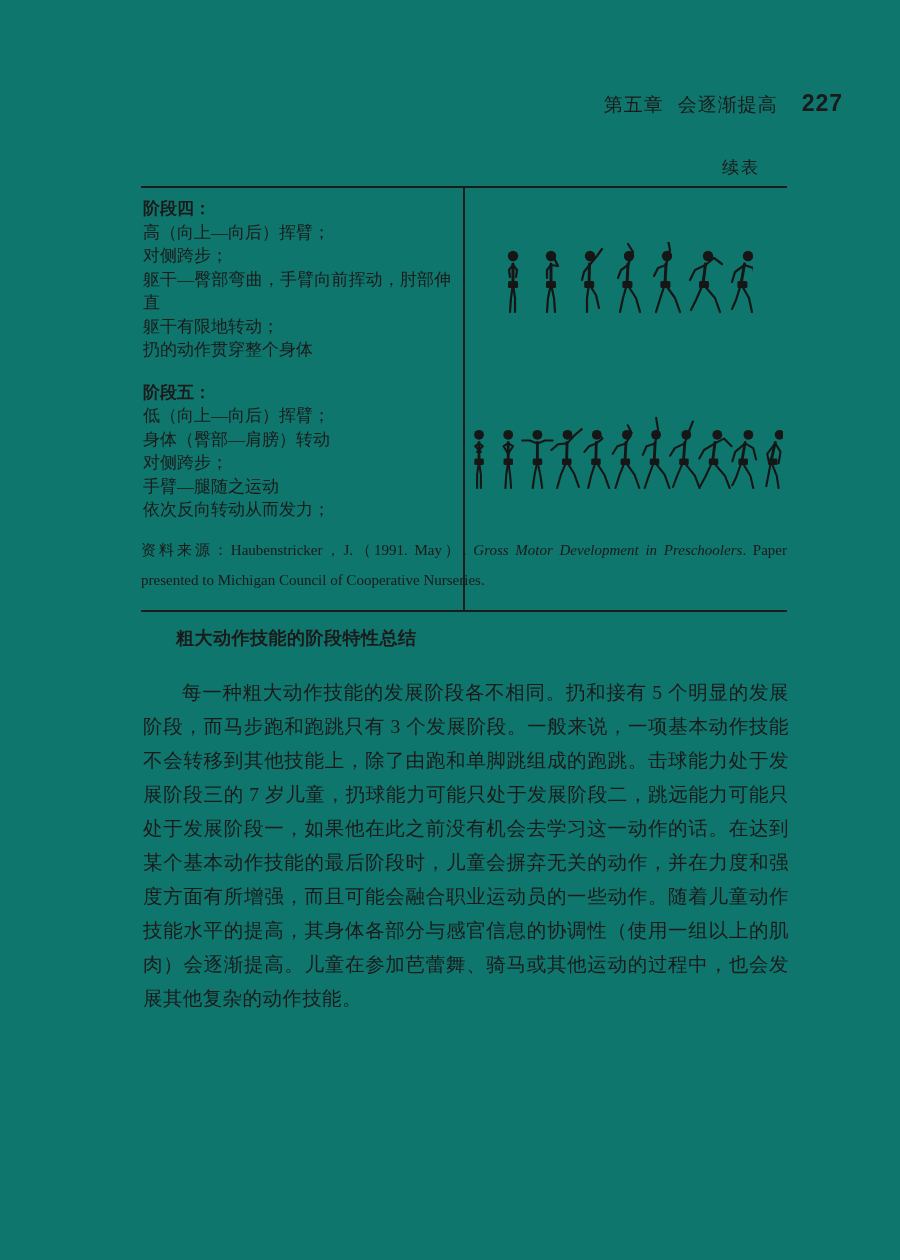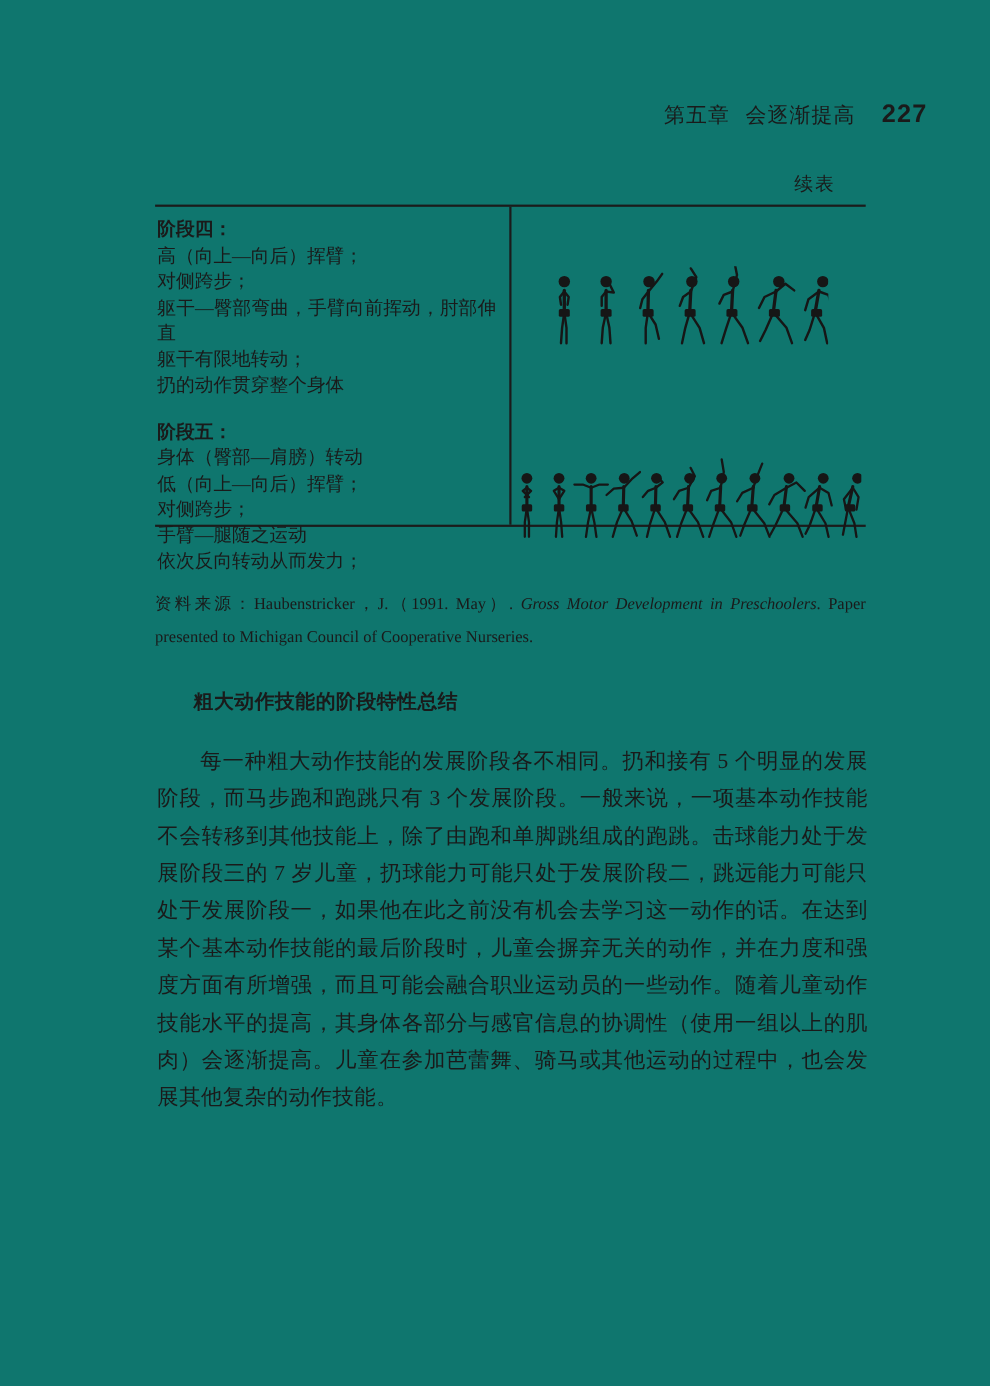--- a/index.html
+++ b/index.html
@@ -23,21 +23,21 @@
   .rh-gap{width:24px;}
   .rh-page{font-size:23px;font-weight:bold;letter-spacing:1px;}
   
   .continued{
     position:absolute;top:156px;right:140px;
     font-size:17px;letter-spacing:2px;
   }
   
   .cont-table{
     position:absolute;left:141px;top:186px;
-    width:646px;height:293px;
+    width:646px;height:426px;
     border-top:2px solid #1b1b1b;
     border-bottom:2px solid #1b1b1b;
     box-sizing:border-box;
     display:flex;
   }
   .cell-left{
     width:324px;box-sizing:border-box;
     border-right:2px solid #1b1b1b;
     padding:9px 12px 0 2px;
     font-size:17px;line-height:23.5px;
@@ -94,22 +94,22 @@
             <div class="line">高（向上—向后）挥臂；</div>
             <div class="line">对侧跨步；</div>
             <div class="line">躯干—臀部弯曲，手臂向前挥动，肘部伸直</div>
             <div class="line">躯干有限地转动；</div>
             <div class="line">扔的动作贯穿整个身体</div>
           </div>
       </div>
       <div class="stage-block second">
         <div class="stage-title">阶段五：</div>
         <div>
+            <div class="line">低（向上—向后）挥臂；</div>
             <div class="line">身体（臀部—肩膀）转动</div>
-            <div class="line">低（向上—向后）挥臂；</div>
             <div class="line">对侧跨步；</div>
             <div class="line">手臂—腿随之运动</div>
             <div class="line">依次反向转动从而发力；</div>
           </div>
       </div>
     </div>
     <div class="cell-right">
       <div class="fig-strip s4"><svg width="252" height="76" viewBox="0 0 252 76" role="img" aria-label="七个儿童投掷动作连续示意图">
             <g>
               <polyline fill="none" stroke="#161616" stroke-width="2.20" stroke-linecap="round" stroke-linejoin="round" points="12.0,42.0 14.0,56.0 14.0,70.0"></polyline>

